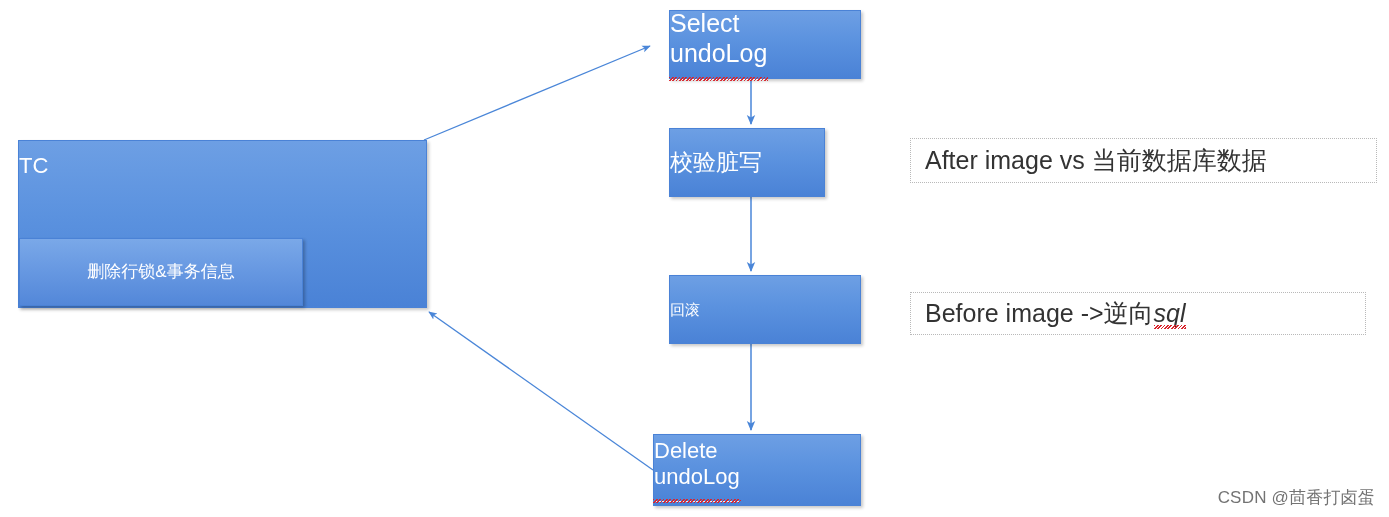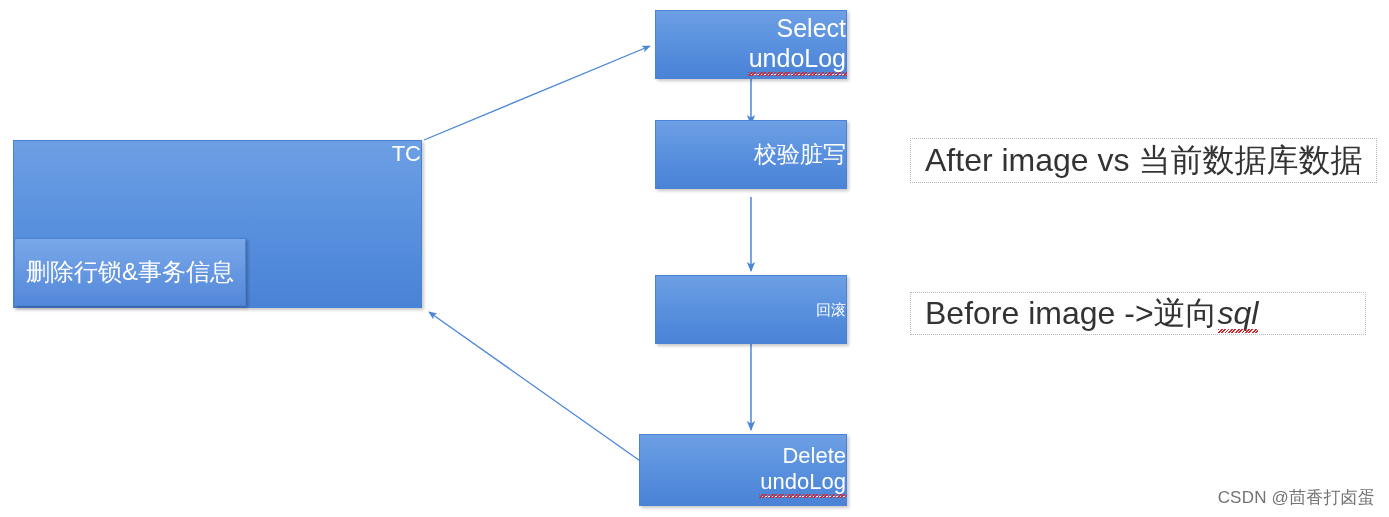--- a/index.html
+++ b/index.html
@@ -25,95 +25,97 @@
   
   .box {
     position: absolute;
     box-sizing: border-box;
     background: linear-gradient(to bottom, #6d9fe4 0%, #5b92df 45%, #4a82d6 100%);
     border: 1px solid #4a82d6;
     box-shadow: 2px 2px 3px rgba(0,0,0,0.22);
     color: #ffffff;
     display: flex;
     flex-direction: column;
-    align-items: flex-end;
+    align-items: flex-start;
     justify-content: center;
     text-align: center;
     line-height: 1.18;
     font-weight: 400;
+    margin-left: 14px;
   }
 
   .box .line {
     display: block;
     white-space: nowrap;
   }
 
   
   .misspell {
     position: relative;
     display: inline-block;
-    padding-bottom: 1px;
+    padding-bottom: 11px;
   }
   .misspell::after {
     content: "";
     position: absolute;
     left: -1px;
     right: -1px;
     bottom: -2px;
     height: 4px;
     background-image:
       repeating-linear-gradient(135deg,
         #d9232b 0px, #d9232b 1.2px,
         rgba(0,0,0,0) 1.2px, rgba(0,0,0,0) 2.4px);
     opacity: .95;
   }
   .underline-solid {
     border-bottom: 1px solid rgba(255,255,255,0.85);
   }
 
   
   #box-select     { left: 655px; top: 10px;  width: 192px; height: 69px;  font-size: 25px; }
-  #box-validate   { left: 655px; top: 120px; width: 192px; height: 69px;  font-size: 23px; }
+  #box-validate   { left: 655px; top: 128px; width: 156px; height: 69px;  font-size: 23px; }
   #box-rollback   { left: 655px; top: 275px; width: 192px; height: 69px;  font-size: 15px; }
   #box-delete     { left: 639px; top: 434px; width: 208px; height: 72px;  font-size: 22px; }
 
   #box-tc {
-    left: 13px; top: 140px; width: 409px; height: 168px;
+    left: 4px; top: 140px; width: 409px; height: 168px;
     justify-content: flex-start;
     font-size: 22px;
+    padding-top: 12px;
   }
 
   #box-tc-inner {
     position: absolute;
     left: 0px;
     top: 97px;
-    width: 232px;
+    width: 284px;
     height: 68px;
     box-sizing: border-box;
     background: linear-gradient(to bottom, #7aa8e8 0%, #6899e2 45%, #5387d9 100%);
     border: 1px solid #4a82d6;
     box-shadow: 2px 2px 3px rgba(0,0,0,0.25);
     color: #ffffff;
-    font-size: 24px;
+    font-size: 17px;
     display: flex;
     align-items: center;
     justify-content: center;
     white-space: nowrap;
   }
 
   
   .note {
     position: absolute;
     box-sizing: border-box;
     border: 1px dotted #b9b9b9;
     background: #ffffff;
     color: #333333;
     display: flex;
     align-items: center;
-    font-size: 32px;
+    font-size: 25px;
     padding-left: 14px;
     white-space: nowrap;
   }
   #note-after  { left: 910px; top: 138px; width: 467px; height: 45px; }
   #note-before { left: 910px; top: 292px; width: 456px; height: 43px; }
 
   .misspell-dark {
     position: relative;
     display: inline-block;
     font-style: italic;

